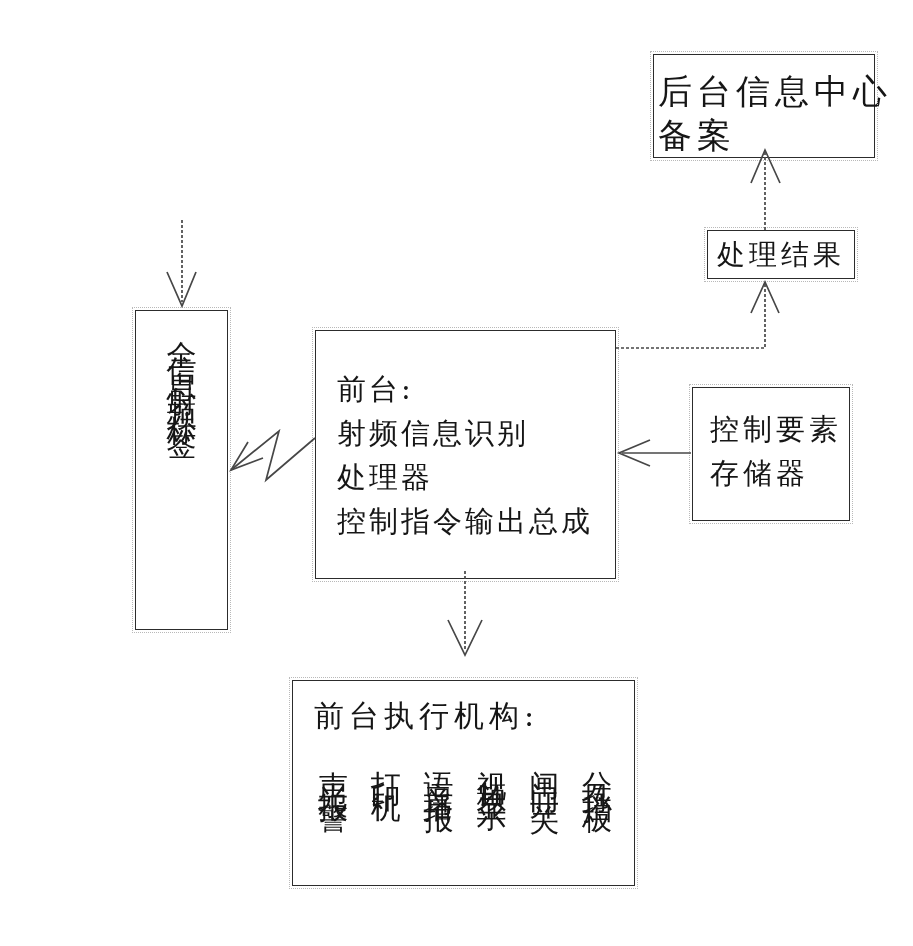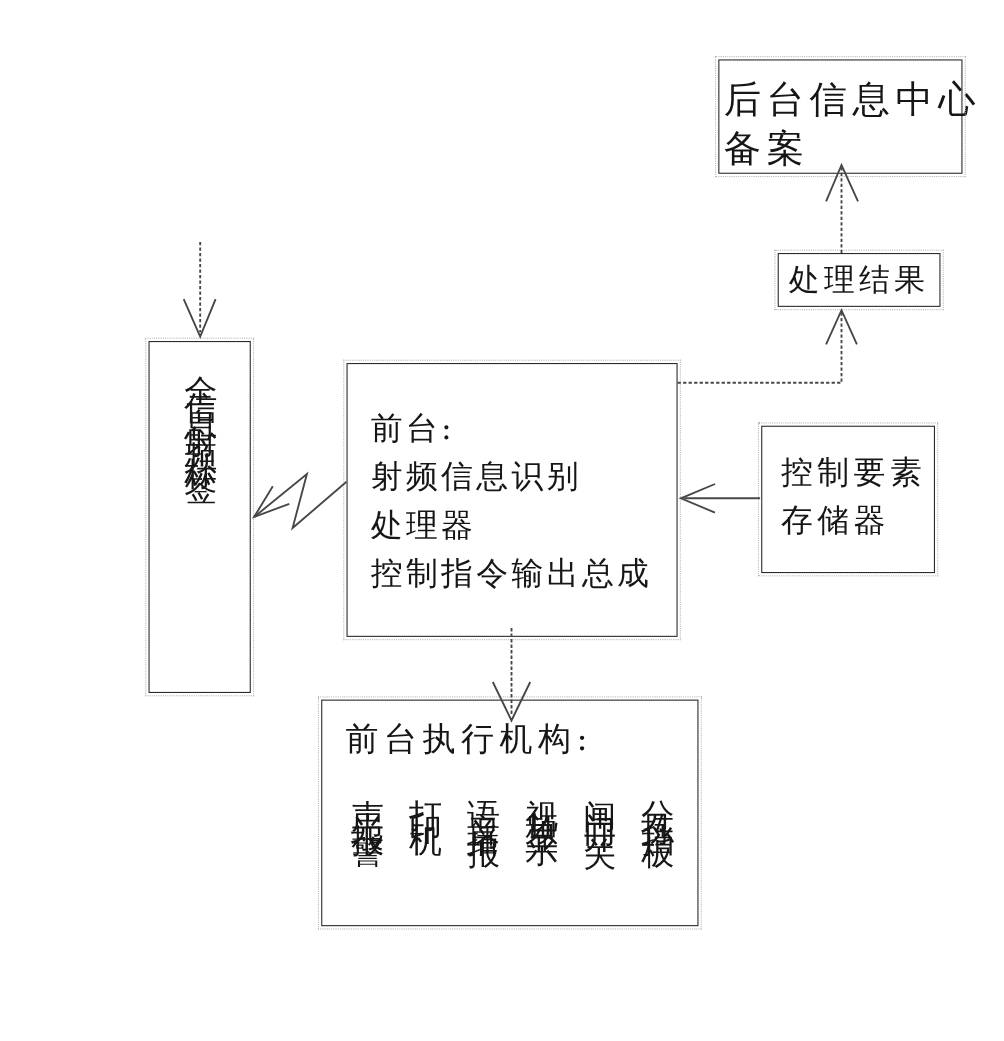--- a/index.html
+++ b/index.html
@@ -81,21 +81,21 @@
   
   .box-store {
     left: 692px; top: 387px; width: 158px; height: 134px;
     font-size: 29px;
     letter-spacing: 4px;
     padding: 19px 12px 0 17px;
     line-height: 44px;
   }
   
   .box-executors {
-    left: 292px; top: 636px; width: 343px; height: 206px;
+    left: 292px; top: 680px; width: 343px; height: 206px;
   }
   .executors-title {
     position: absolute;
     left: 21px; top: 15px;
     font-size: 30px;
     letter-spacing: 5px;
     white-space: nowrap;
   }
   .executors-grid {
     position: absolute;

